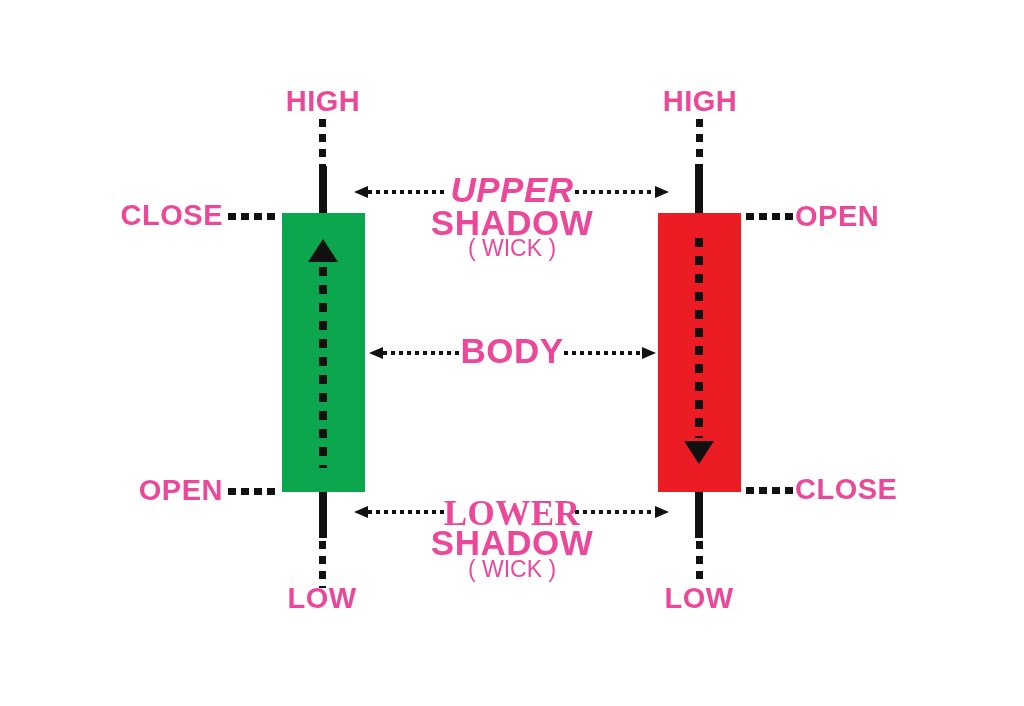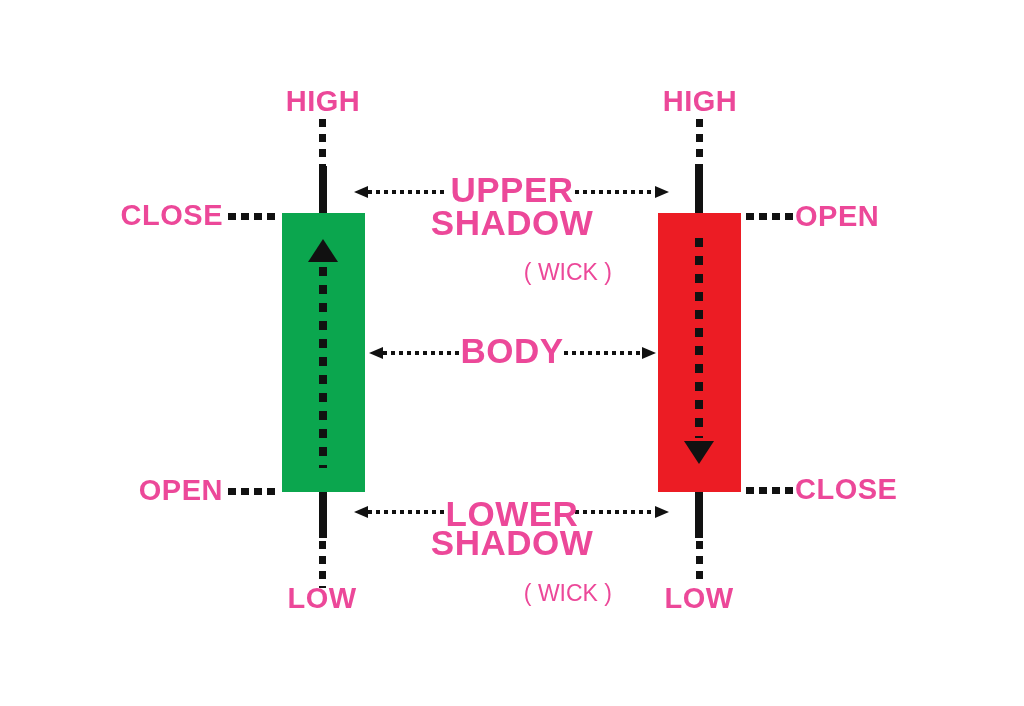--- a/index.html
+++ b/index.html
@@ -4,21 +4,21 @@
 <style>
   html,body{margin:0;padding:0;}
   .canvas{
     position:relative;width:1024px;height:706px;overflow:hidden;
     background:#ffffff;font-family:"Liberation Sans", sans-serif;color:#ec4899;
   }
   .abs{position:absolute;}
   
   .lbl-side{font-size:29px;font-weight:bold;line-height:1;letter-spacing:.5px;white-space:nowrap;}
   .lbl-center{font-size:35px;font-weight:bold;line-height:1;letter-spacing:.5px;text-align:center;white-space:nowrap;}
-  .lbl-wick{font-size:23px;font-weight:normal;line-height:1;text-align:right;white-space:nowrap;margin-top:24px;}
+  .lbl-wick{font-size:23px;font-weight:normal;line-height:1;text-align:center;white-space:nowrap;}
   .t-center{text-align:center;}
   .t-right{text-align:right;}
   .t-left{text-align:left;}
   
   .candle{width:83px;height:279px;}
   
   .vsolid{width:8px;background:#111;}
   
   .vdots{width:7px;background:repeating-linear-gradient(to bottom,#111 0 8px,transparent 8px 15px);}
   
@@ -80,21 +80,21 @@
   <div class="abs hleader" style="left:746px;top:487px;width:50px;"></div>
 
   <div class="abs harrow" style="left:354px;top:186px;width:94px;">
     <span class="head-l"></span>
     <span class="hdots"></span>
   </div>
   <div class="abs harrow" style="left:575px;top:186px;width:94px;">
     <span class="hdots"></span>
     <span class="head-r"></span>
   </div>
-  <div class="abs lbl-center" style="left:412px;top:172px;width:200px;">UPPER</div>
+  <div class="abs lbl-center" style="left:412px;top:172px;width:200px;font-style:italic;">UPPER</div>
   <div class="abs lbl-center" style="left:412px;top:205px;width:200px;">SHADOW</div>
   <div class="abs lbl-wick" style="left:412px;top:237px;width:200px;">( WICK )</div>
 
   <div class="abs harrow" style="left:369px;top:347px;width:92px;">
     <span class="head-l"></span>
     <span class="hdots"></span>
   </div>
   <div class="abs harrow" style="left:564px;top:347px;width:92px;">
     <span class="hdots"></span>
     <span class="head-r"></span>
@@ -102,17 +102,17 @@
   <div class="abs lbl-center" style="left:412px;top:333px;width:200px;">BODY</div>
 
   <div class="abs harrow" style="left:354px;top:506px;width:94px;">
     <span class="head-l"></span>
     <span class="hdots"></span>
   </div>
   <div class="abs harrow" style="left:575px;top:506px;width:94px;">
     <span class="hdots"></span>
     <span class="head-r"></span>
   </div>
-  <div class="abs lbl-center" style="left:412px;top:496px;width:200px;">LOWER</div>
+  <div class="abs lbl-center" style="left:412px;top:496px;width:200px;font-family:Liberation Serif, serif;">LOWER</div>
   <div class="abs lbl-center" style="left:412px;top:525px;width:200px;">SHADOW</div>
   <div class="abs lbl-wick" style="left:412px;top:558px;width:200px;">( WICK )</div>
 
 </div>
 
 </body></html>

